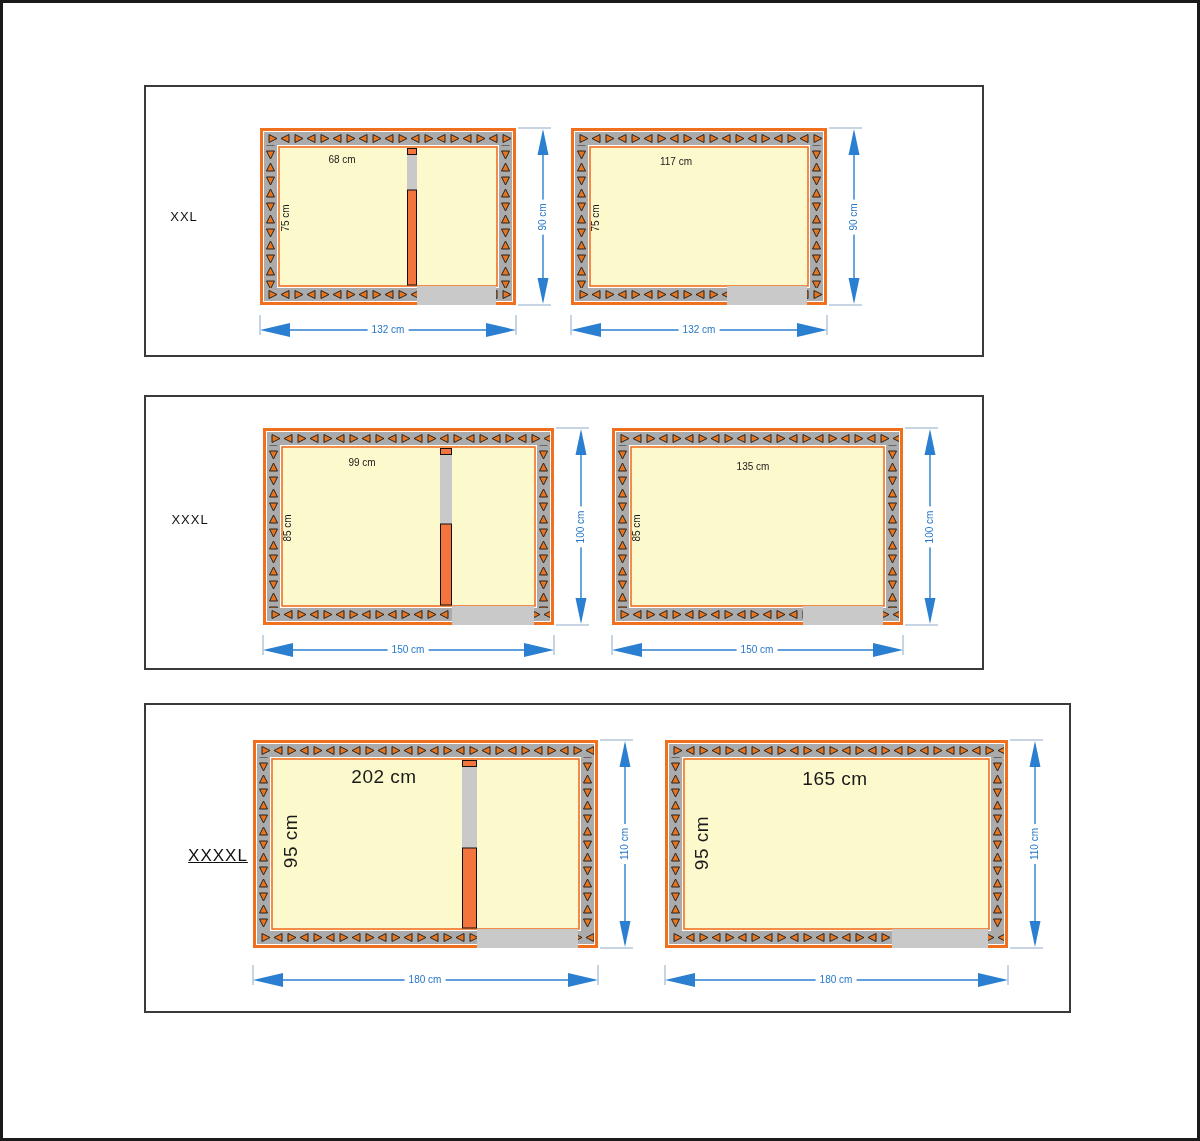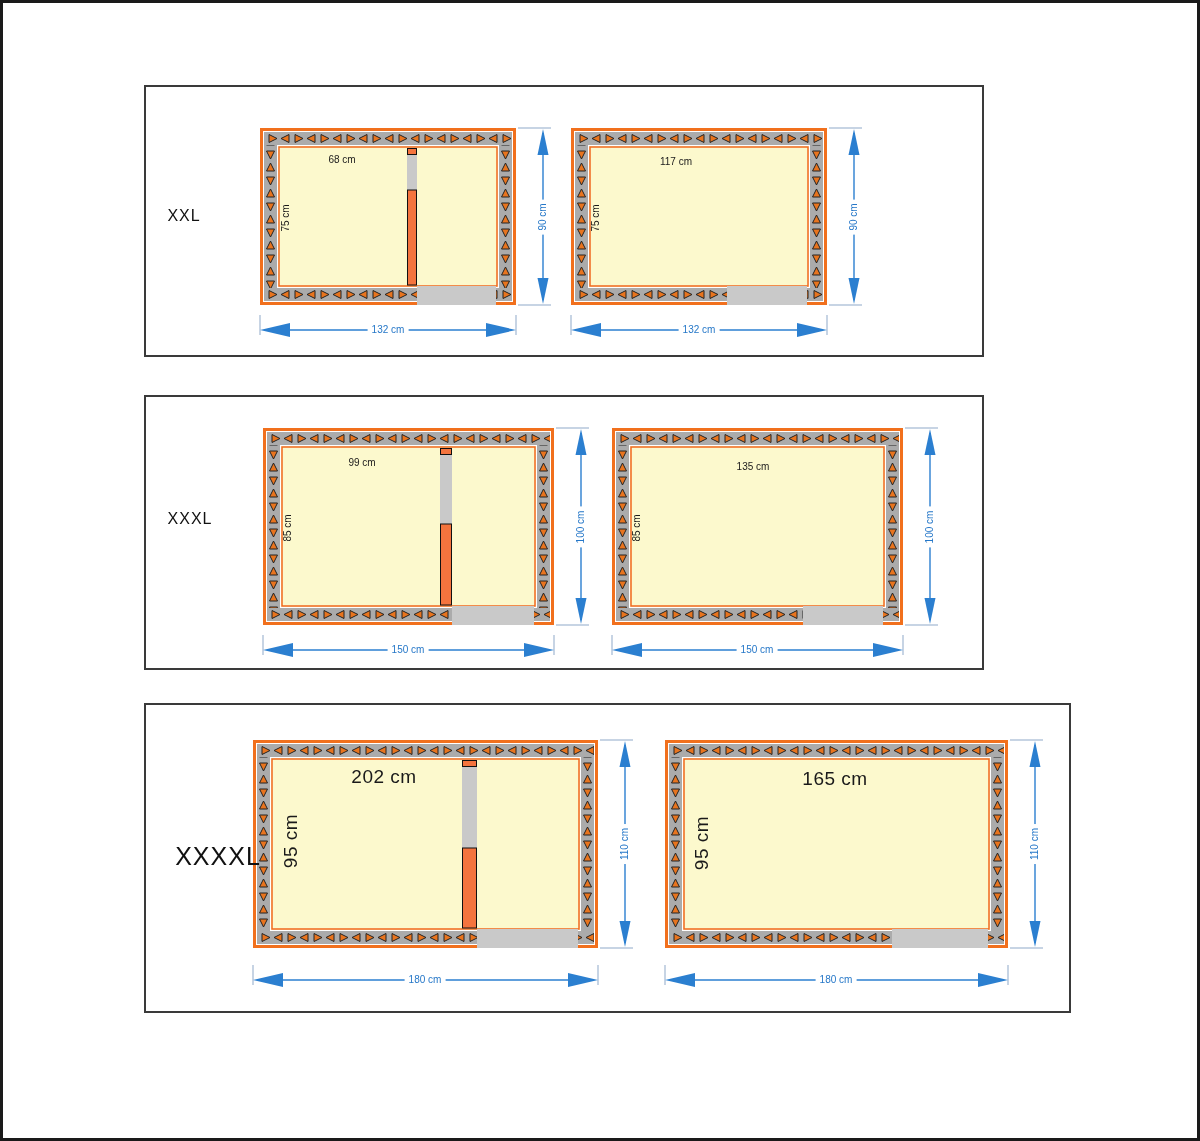--- a/index.html
+++ b/index.html
@@ -9,22 +9,22 @@
          border:3px solid #1a1a1a;background:#ffffff;}
   #canvas{position:absolute;left:0;top:0;width:1200px;height:1141px;}
   .panel{position:absolute;background:#ffffff;border:2px solid #3a3a3a;box-sizing:border-box;}
   .svgwrap{position:absolute;line-height:0;}
   .lab{position:absolute;transform:translate(-50%,-50%);white-space:nowrap;
        color:#1a1a1a;font-size:10px;line-height:1;}
   .lab.rot{transform:translate(-50%,-50%) rotate(-90deg);}
   .lab.blue{color:#2577c8;background:#ffffff;padding:1px 4px;}
   .lab.big{font-size:19px;letter-spacing:0.5px;}
   .plabel{position:absolute;transform:translate(-50%,-50%);color:#111111;
-          font-size:16px;letter-spacing:1px;white-space:nowrap;}
-  .plabel.big3{font-size:25px;}
+          font-size:13px;letter-spacing:1px;white-space:nowrap;}
+  .plabel.big3{font-size:17px;text-decoration:underline;}
 </style>
 </head>
 <body>
 
 <div id="frame"></div>
 <div id="canvas">
 
   <div class="panel" style="left:144px;top:85px;width:840px;height:272px"></div>
   <div class="panel" style="left:144px;top:395px;width:840px;height:275px"></div>
   <div class="panel" style="left:144px;top:703px;width:927px;height:310px"></div>

